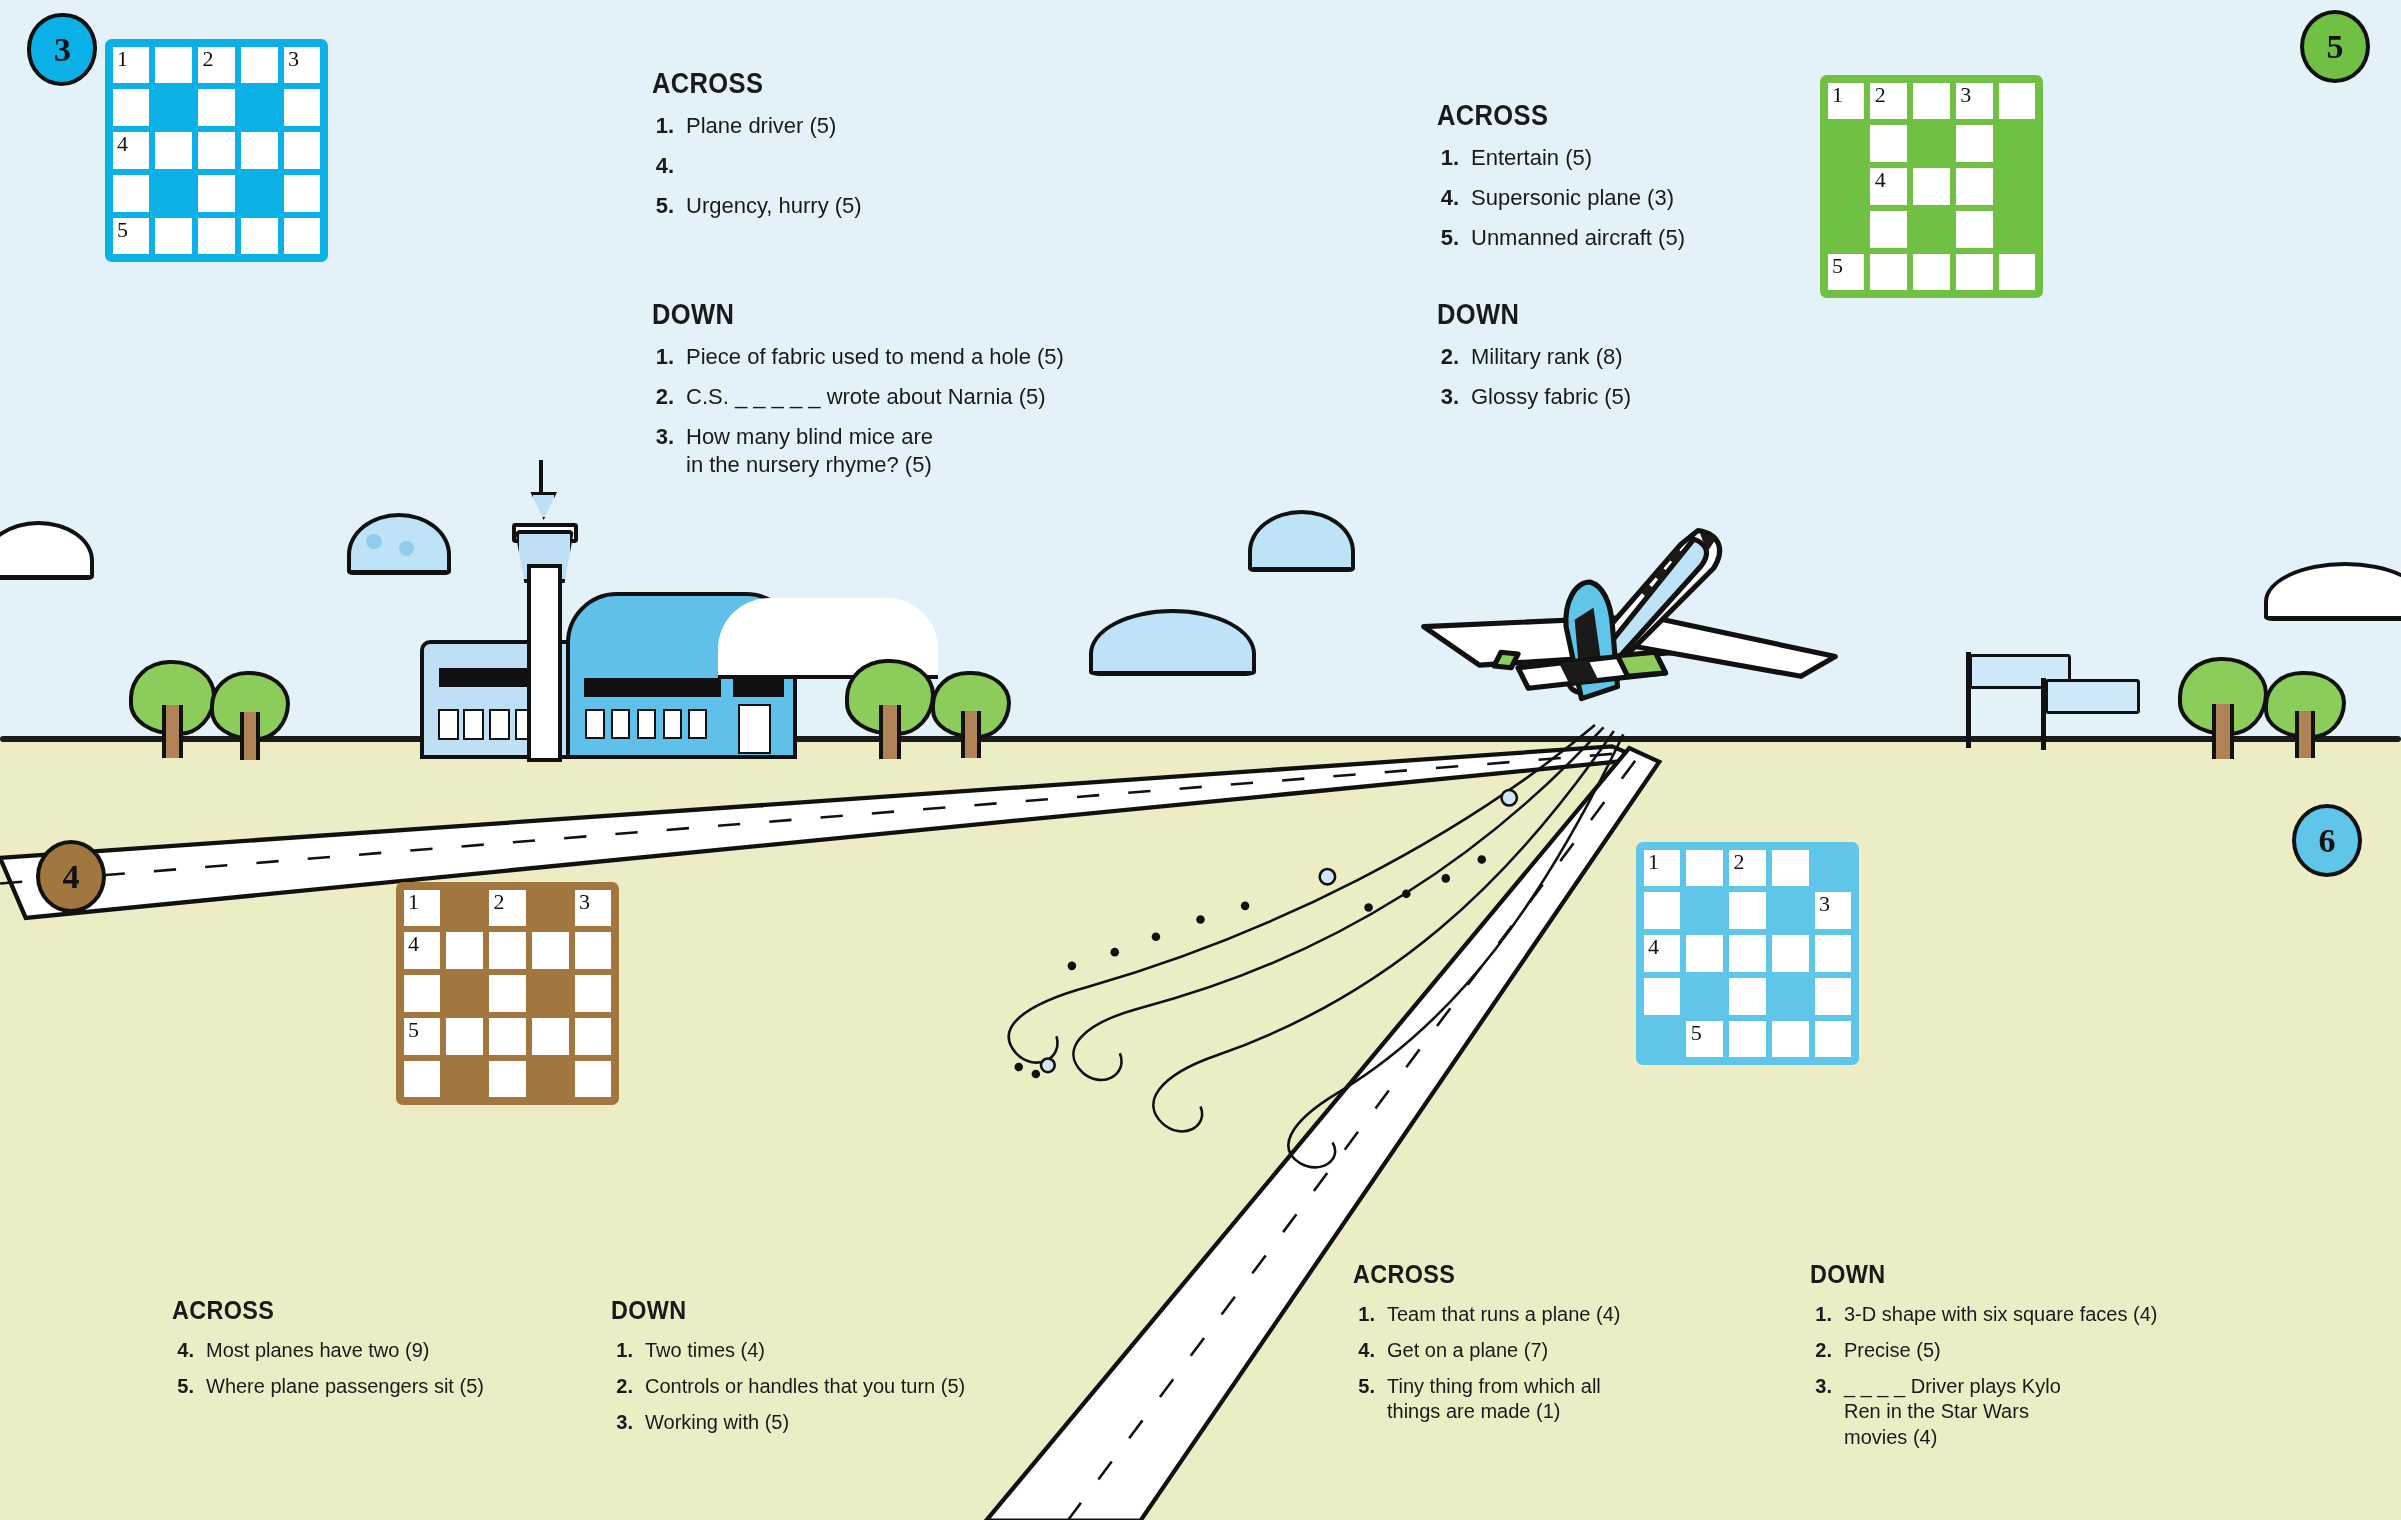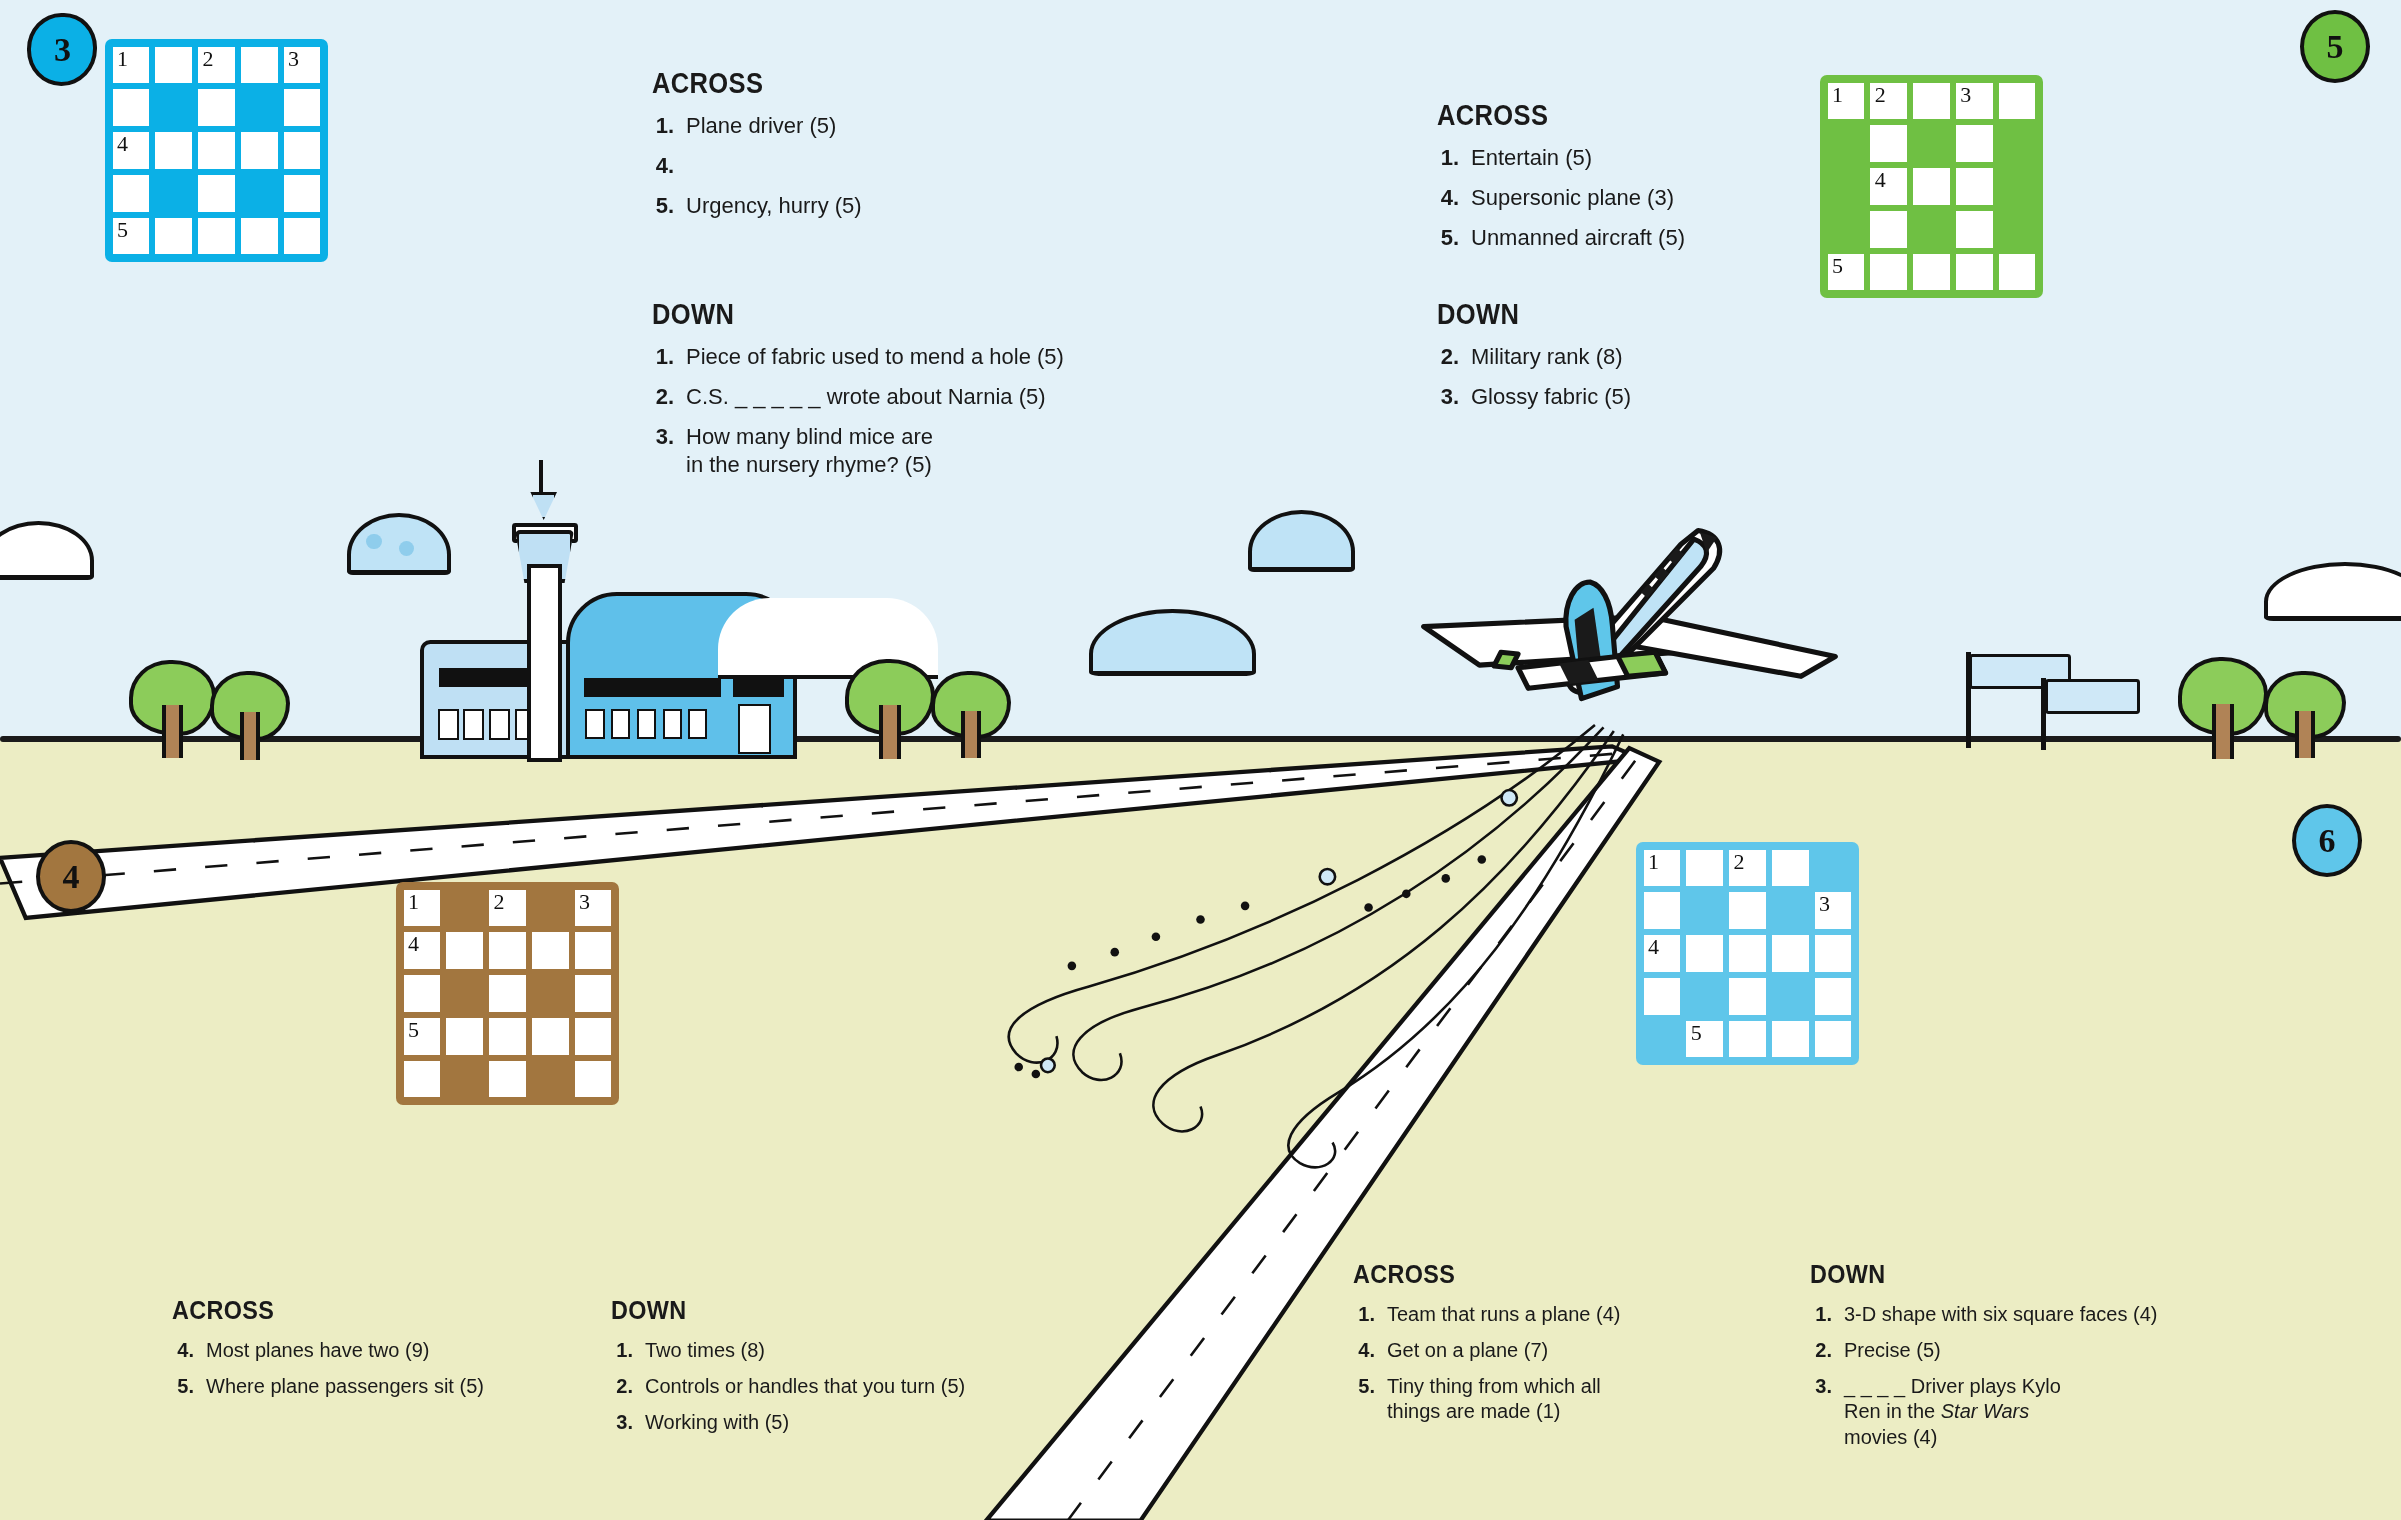--- a/index.html
+++ b/index.html
@@ -82,21 +82,21 @@
   .small .cluehead{font-size:26.6px;}
 
   #clues3-across{left:652px;top:67px;}
   #clues3-down{left:652px;top:298px;}
   #clues5-across{left:1437px;top:99px;}
   #clues5-down{left:1437px;top:298px;}
   #clues4-across{left:172px;top:1295px;}
   #clues4-down{left:611px;top:1295px;}
   #clues6-across{left:1353px;top:1259px;}
   #clues6-down{left:1810px;top:1259px;}
-  .ital{font-style:italic;}
+  .ital{}
 </style>
 </head>
 <body>
 
 <div id="stage">
 
   <div class="sky"></div>
   <div class="ground"></div>
   <div class="horizon"></div>
 
@@ -445,21 +445,21 @@
       </div>
     <div class="clue">
         <span class="n">5.</span>
         <span class="t">Where plane passengers sit (5)</span>
       </div>
   </div>
   <div class="clues small" id="clues4-down">
     <div class="cluehead">DOWN</div>
     <div class="clue">
         <span class="n">1.</span>
-        <span class="t">Two times (8)</span>
+        <span class="t">Two times (4)</span>
       </div>
     <div class="clue">
         <span class="n">2.</span>
         <span class="t">Controls or handles that you turn (5)</span>
       </div>
     <div class="clue">
         <span class="n">3.</span>
         <span class="t">Working with (5)</span>
       </div>
   </div>

